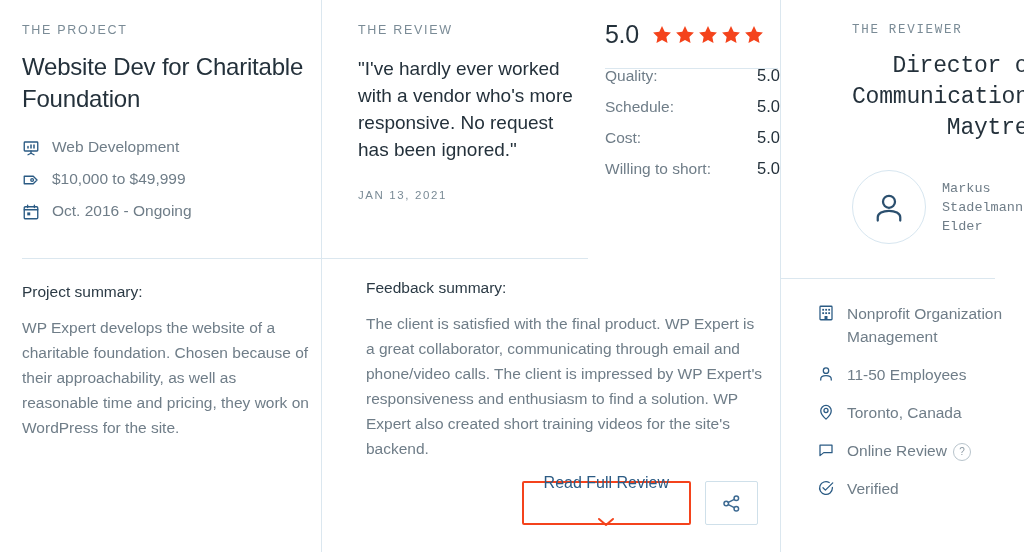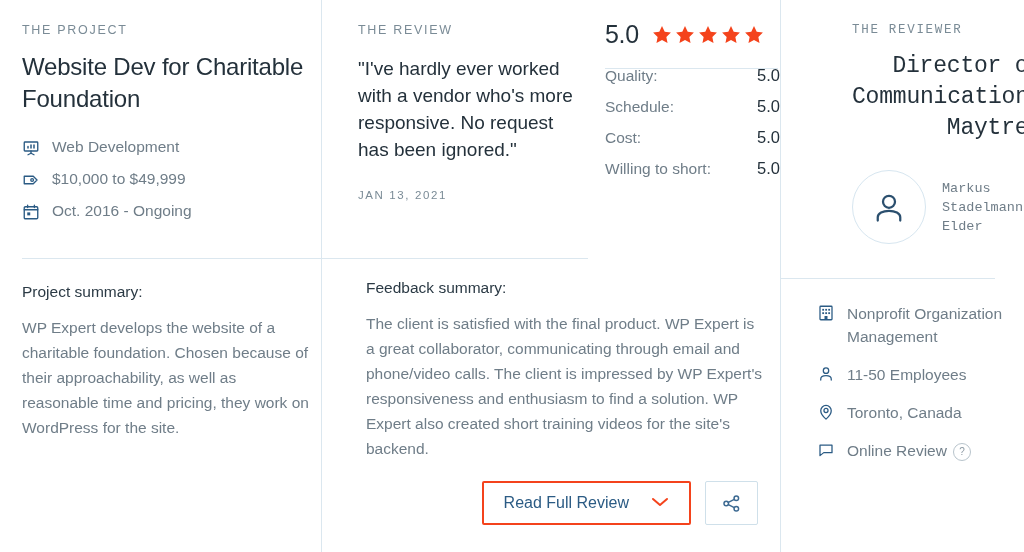--- a/index.html
+++ b/index.html
@@ -151,20 +151,21 @@
     align-items: center;
     justify-content: center;
     gap: 22px;
     height: 44px;
     padding: 0 20px;
     border: 2px solid #f4431c;
     background: #ffffff;
     border-radius: 2px;
     cursor: pointer;
     box-sizing: border-box;
+    flex-direction: column;
   }
   #read-full-review-button .lbl {
     font-size: 16px;
     color: #2b5b84;
   }
   #read-full-review-button .chev { color: #f4431c; display: block; }
   #share-button {
     width: 53px;
     height: 44px;
     border: 1px solid #cfe0ea;
@@ -409,15 +410,24 @@
       <span class="ic">
         <svg viewBox="0 0 24 24" fill="none" stroke="currentColor" stroke-width="1.7" stroke-linecap="round" stroke-linejoin="round">
           <path d="M4 5.5h16v10H9l-5 4v-4H4z"></path>
         </svg>
       </span>
       <span class="meta-txt">
         <span>Online Review</span><span class="help-badge">?</span>
       </span>
     </div>
 
+    <div class="meta-row">
+      <span class="ic">
+        <svg viewBox="0 0 24 24" fill="none" stroke="currentColor" stroke-width="1.7" stroke-linecap="round" stroke-linejoin="round">
+          <path d="M20.5 11.3V12a8.5 8.5 0 11-4.2-7.3"></path>
+          <path d="M8 11.6l3.2 3.2L21 5.2"></path>
+        </svg>
+      </span>
+      <span class="meta-txt">Verified</span>
+    </div>
   </div>
 
 </div>
 
 </body></html>

